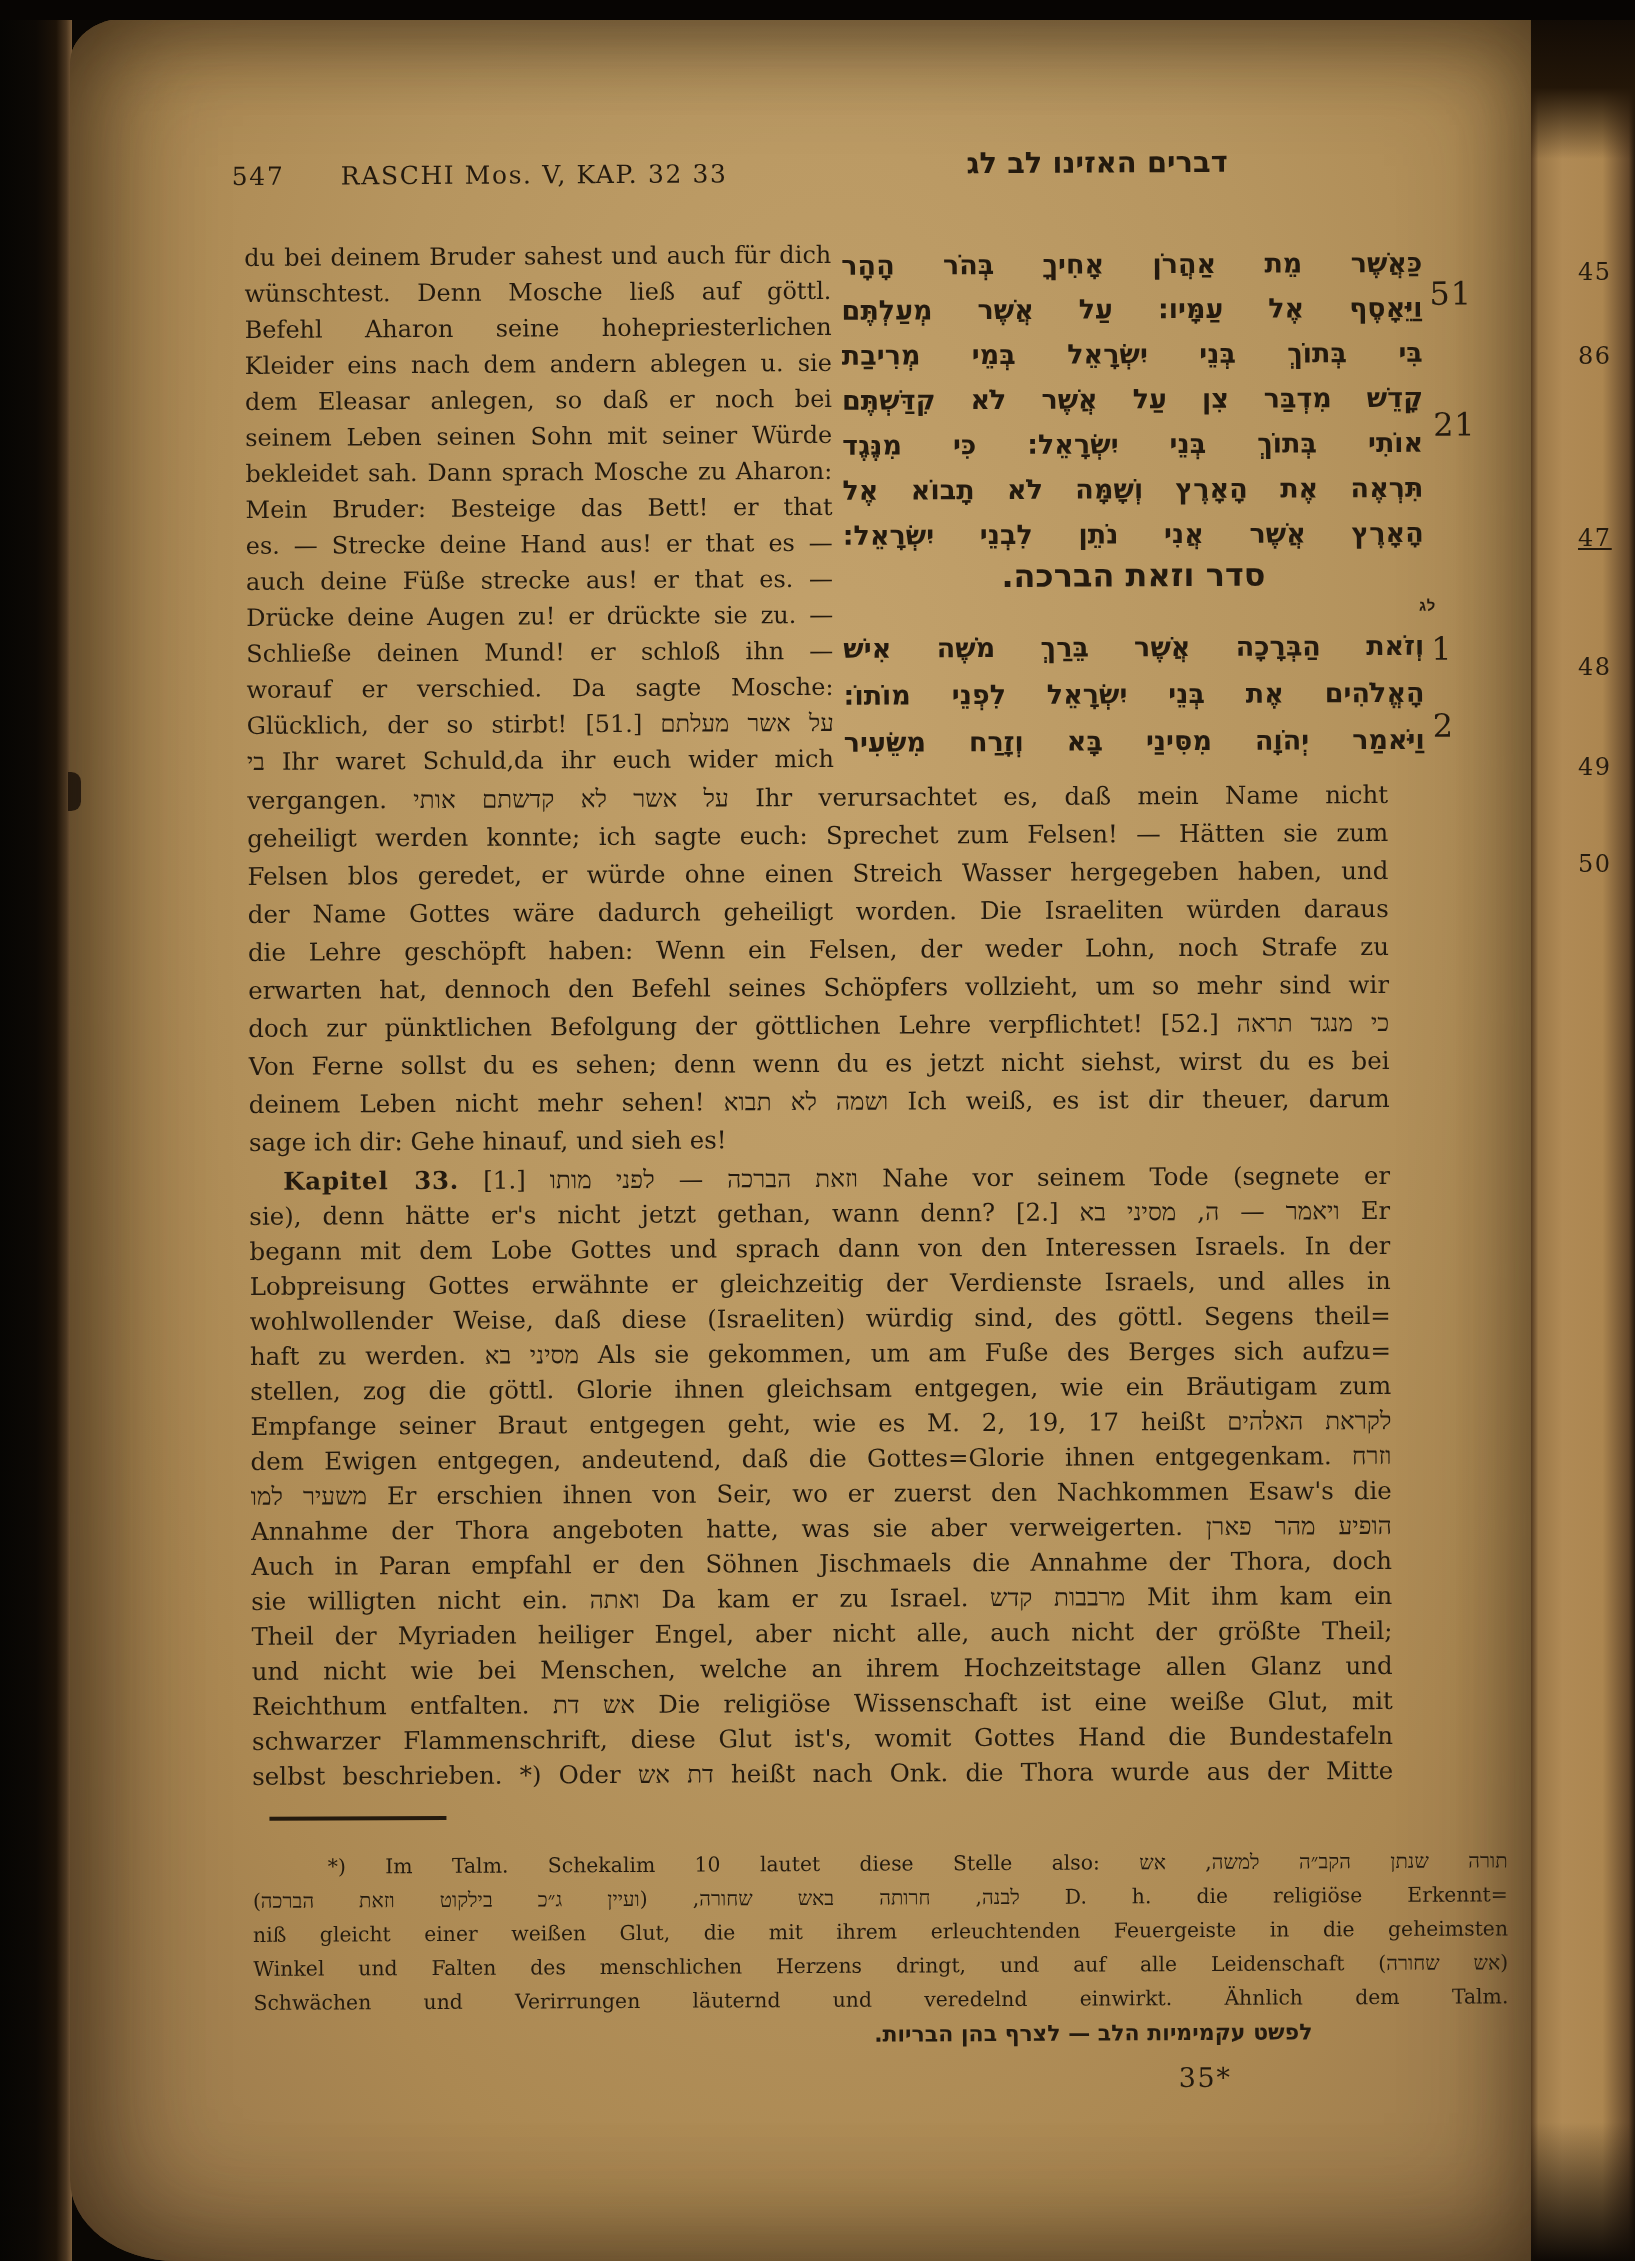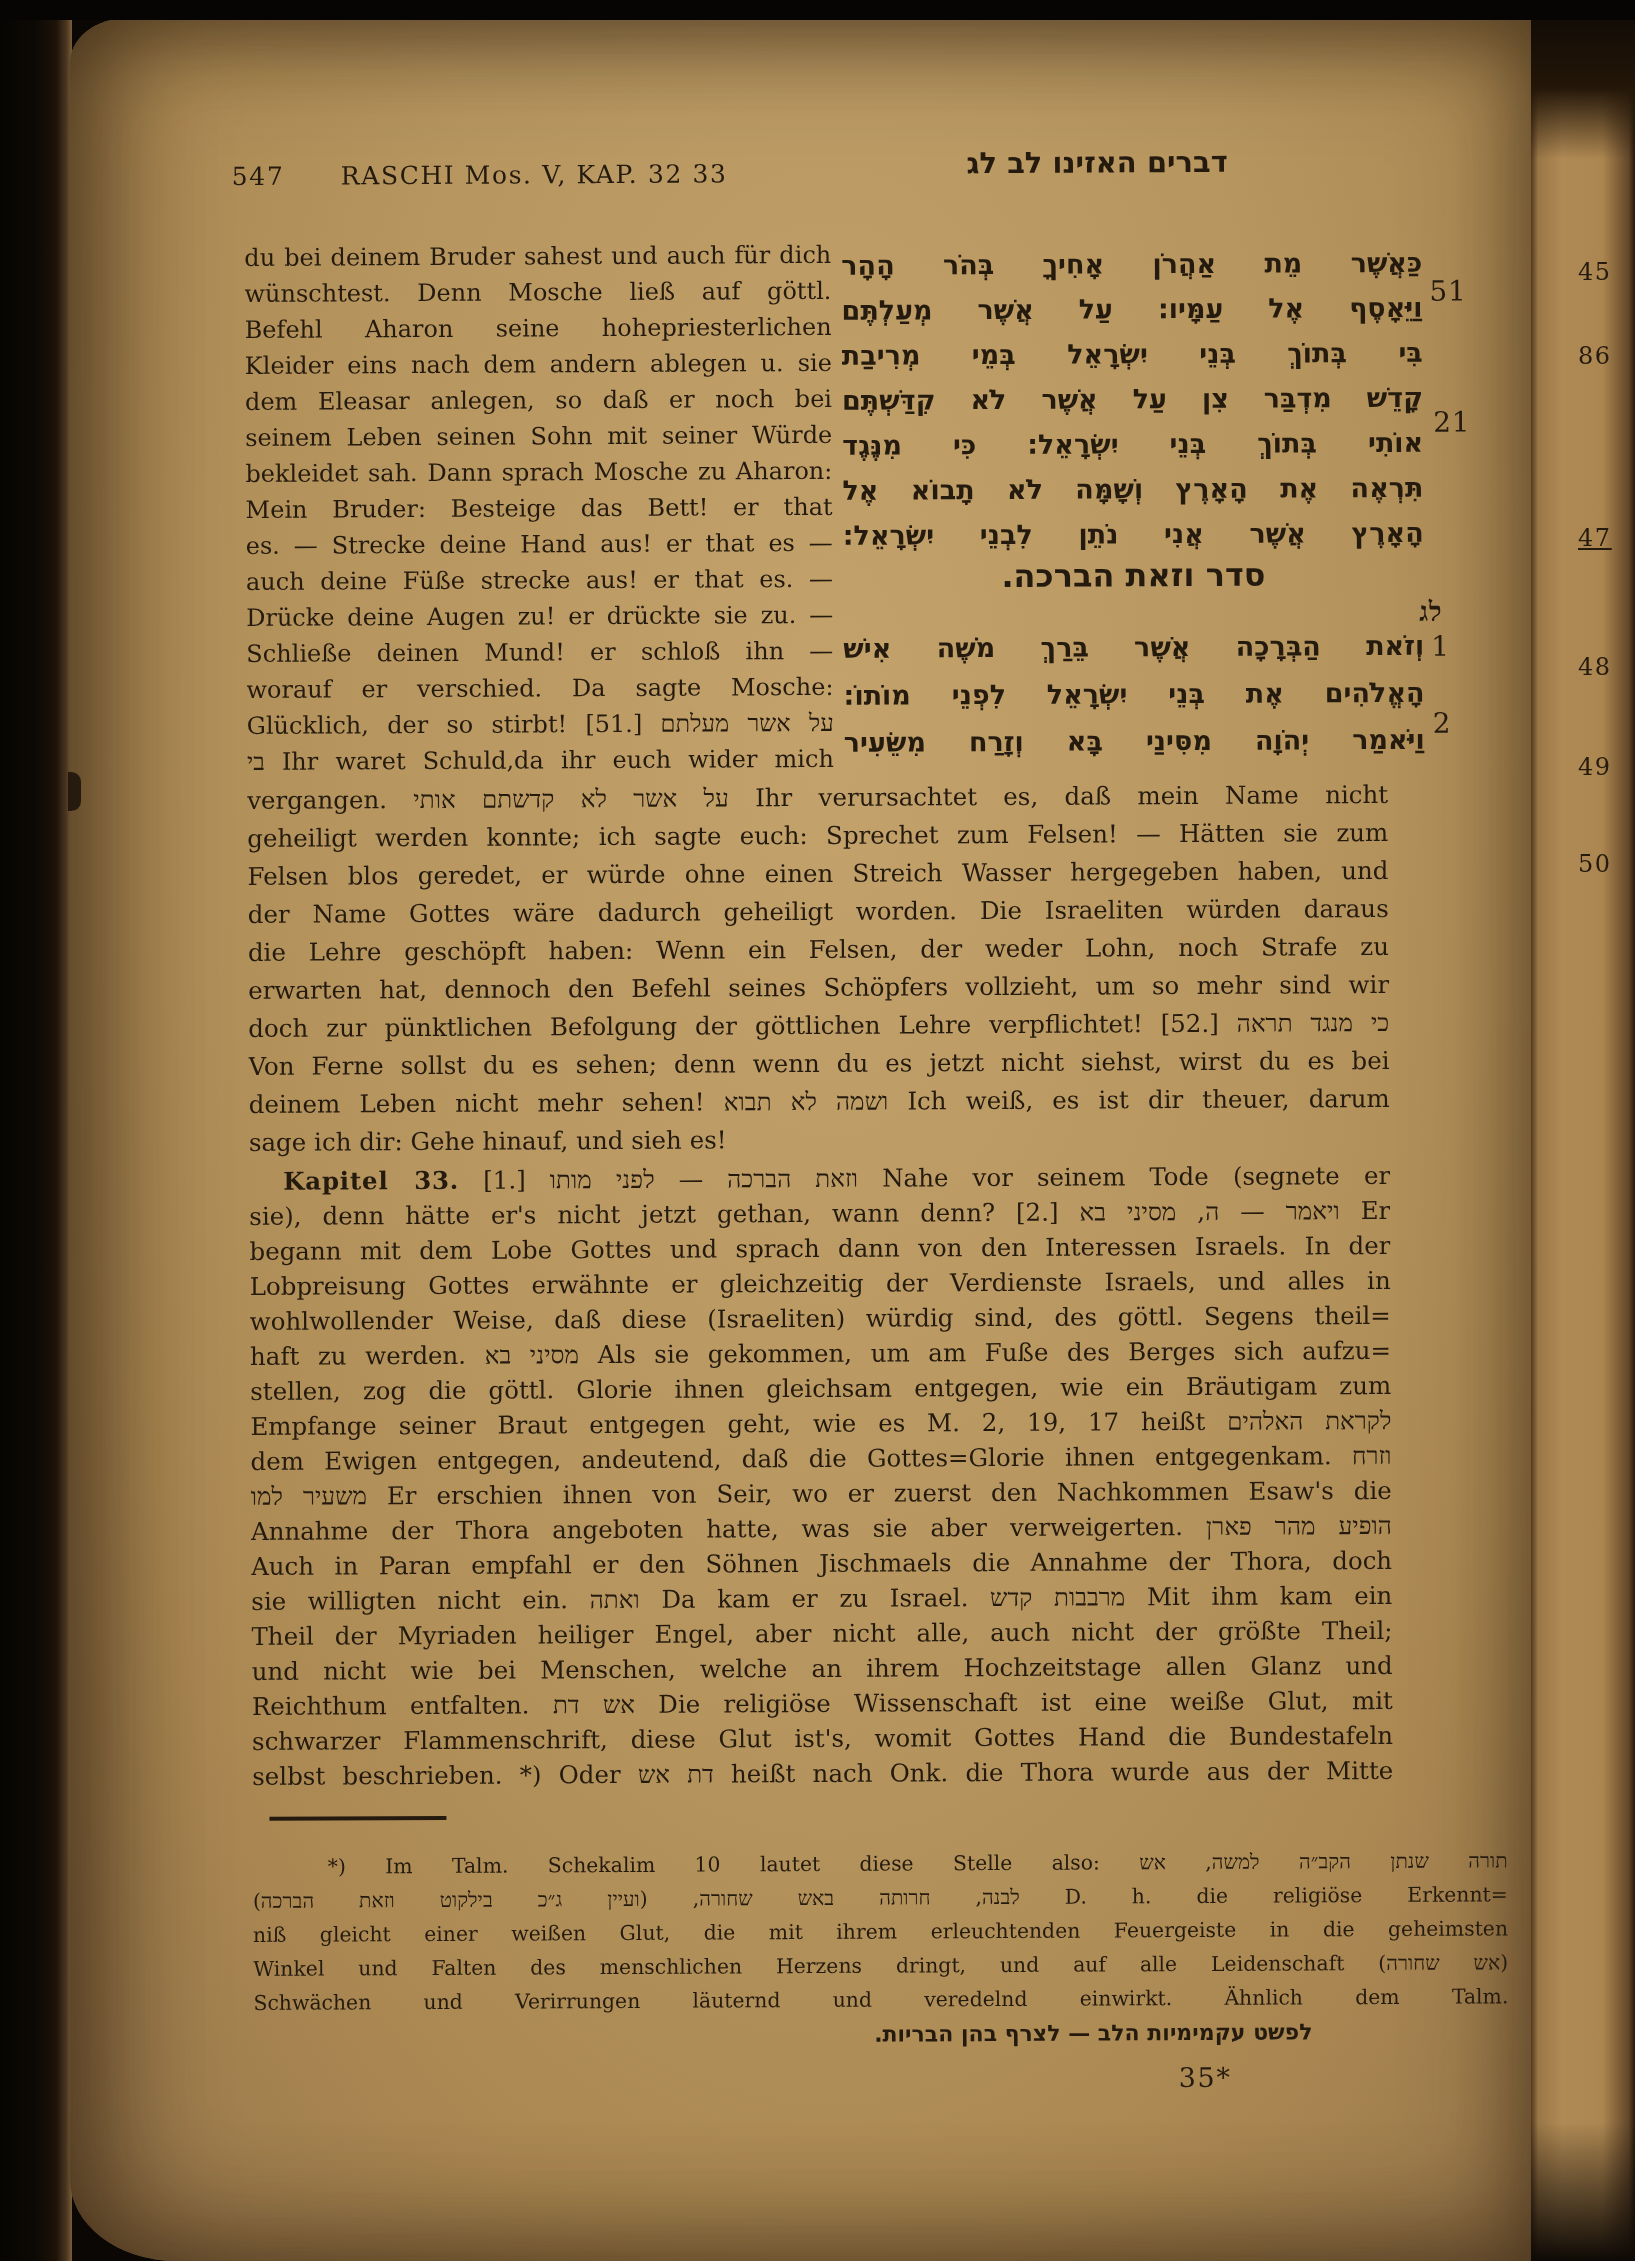--- a/index.html
+++ b/index.html
@@ -31,24 +31,24 @@
   
   .hebcol,.hebcol2{position:absolute;left:770px;width:581px;
     font-family:"DejaVu Sans",sans-serif;font-weight:bold;font-size:27px;}
   .hebcol{top:225px;}
   .hebcol .jline{line-height:45px;height:45px;}
   .seder{position:absolute;left:770px;top:540px;width:581px;text-align:center;
     font-family:"DejaVu Sans",sans-serif;font-weight:bold;font-size:32px;}
   .hebcol2{top:607px;}
   .hebcol2 .jline{line-height:47px;height:47px;}
   
-  .mref{position:absolute;font-size:28px;letter-spacing:0.8px;}
+  .mref{position:absolute;font-size:32px;letter-spacing:0.8px;}
   .m51{left:1358px;top:260px;}
   .m52{left:1361px;top:391px;}
-  .mlg{left:1346px;top:582px;font-family:Liberation Serif, serif;font-weight:bold;font-size:27px;}
+  .mlg{left:1346px;top:582px;font-family:Liberation Sans, sans-serif;font-weight:bold;font-size:15px;}
   .m1{left:1358px;top:615px;}
   .m2{left:1359px;top:692px;}
   
   .bodypara{position:absolute;left:173px;top:761px;width:1141px;font-size:24.5px;}
   .bodypara .jline{line-height:38px;height:38px;}
   .bodypara div:last-of-type{text-align-last:left;}
   .kap{position:absolute;left:173px;top:1143px;width:1141px;font-size:24.5px;}
   .kap .jline{line-height:35px;height:35px;}
   .kapfirst{text-indent:34px;}
   .kaphead{font-weight:bold;letter-spacing:0.8px;}

